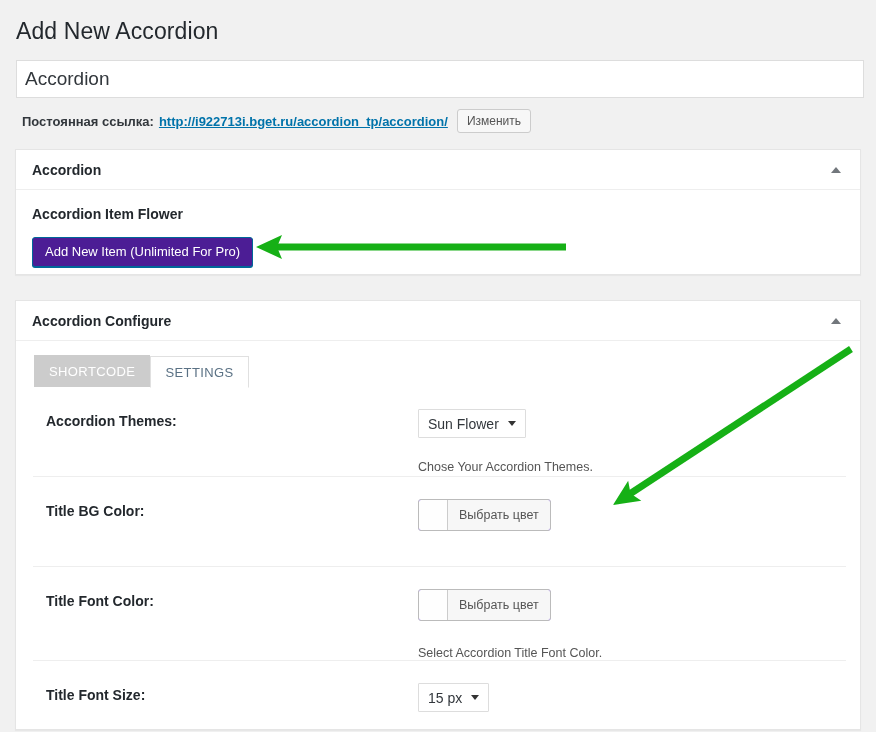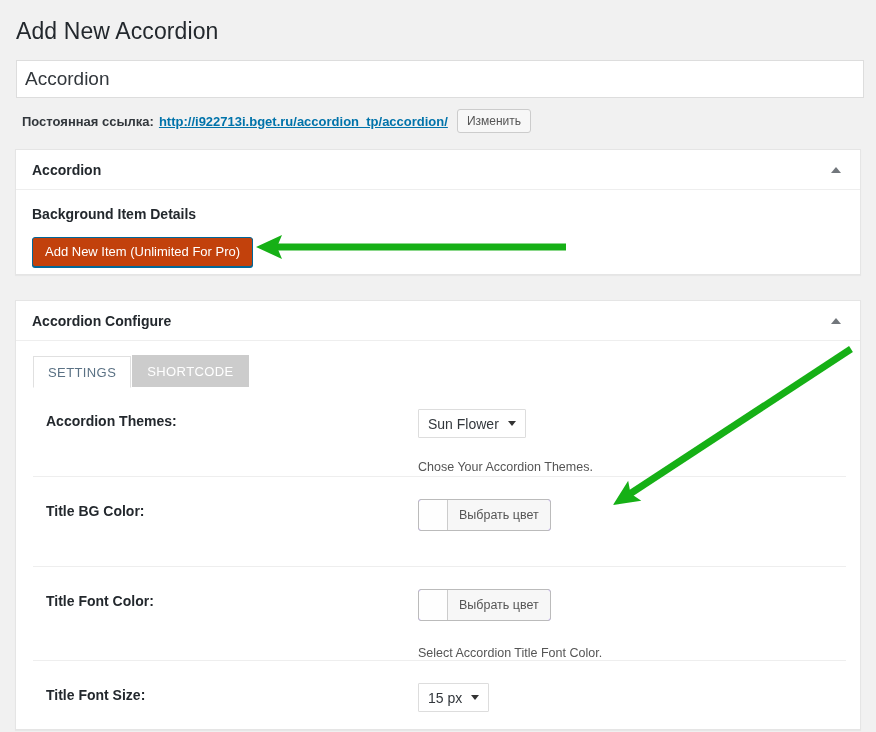--- a/index.html
+++ b/index.html
@@ -127,21 +127,21 @@
   #panel-accordion { top: 149px; height: 126px; }
   .panel-body-1 { padding: 16px 16px 18px 16px; }
   .section-label {
     font-size: 14px;
     font-weight: 700;
     color: #23282d;
     margin-bottom: 15px;
   }
   .btn-primary {
     display: inline-block;
-    background: #c2410c;
+    background: #4c1d95;
     border: 1px solid #006799;
     border-radius: 3px;
     color: #fff;
     font-family: "Liberation Sans", sans-serif;
     font-size: 13px;
     font-weight: 400;
     padding: 0 12px;
     height: 30px;
     line-height: 28px;
     cursor: pointer;
@@ -278,36 +278,36 @@
 </div>
 
 <div class="panel" id="panel-accordion">
   <div class="panel-header">
     <span class="panel-header-title">Accordion</span>
     <span class="panel-toggle">
       <span class="caret-up"></span>
     </span>
   </div>
   <div class="panel-body-1">
-    <div class="section-label">Background Item Details</div>
+    <div class="section-label">Accordion Item Flower</div>
     <button class="btn-primary">Add New Item (Unlimited For Pro)</button>
   </div>
 </div>
 
 <div class="panel" id="panel-configure">
   <div class="panel-header">
     <span class="panel-header-title">Accordion Configure</span>
     <span class="panel-toggle">
       <span class="caret-up"></span>
     </span>
   </div>
 
   <div class="tabs-bar">
+    <div class="tab tab-inactive">SHORTCODE</div>
     <div class="tab tab-active">SETTINGS</div>
-    <div class="tab tab-inactive">SHORTCODE</div>
   </div>
 
   <div class="form-area">
 
     <div class="form-row">
       <div class="form-label">Accordion Themes:</div>
       <div class="form-control">
         <div class="select-box">
           <span>Sun Flower</span>
           <span class="select-caret"></span>

